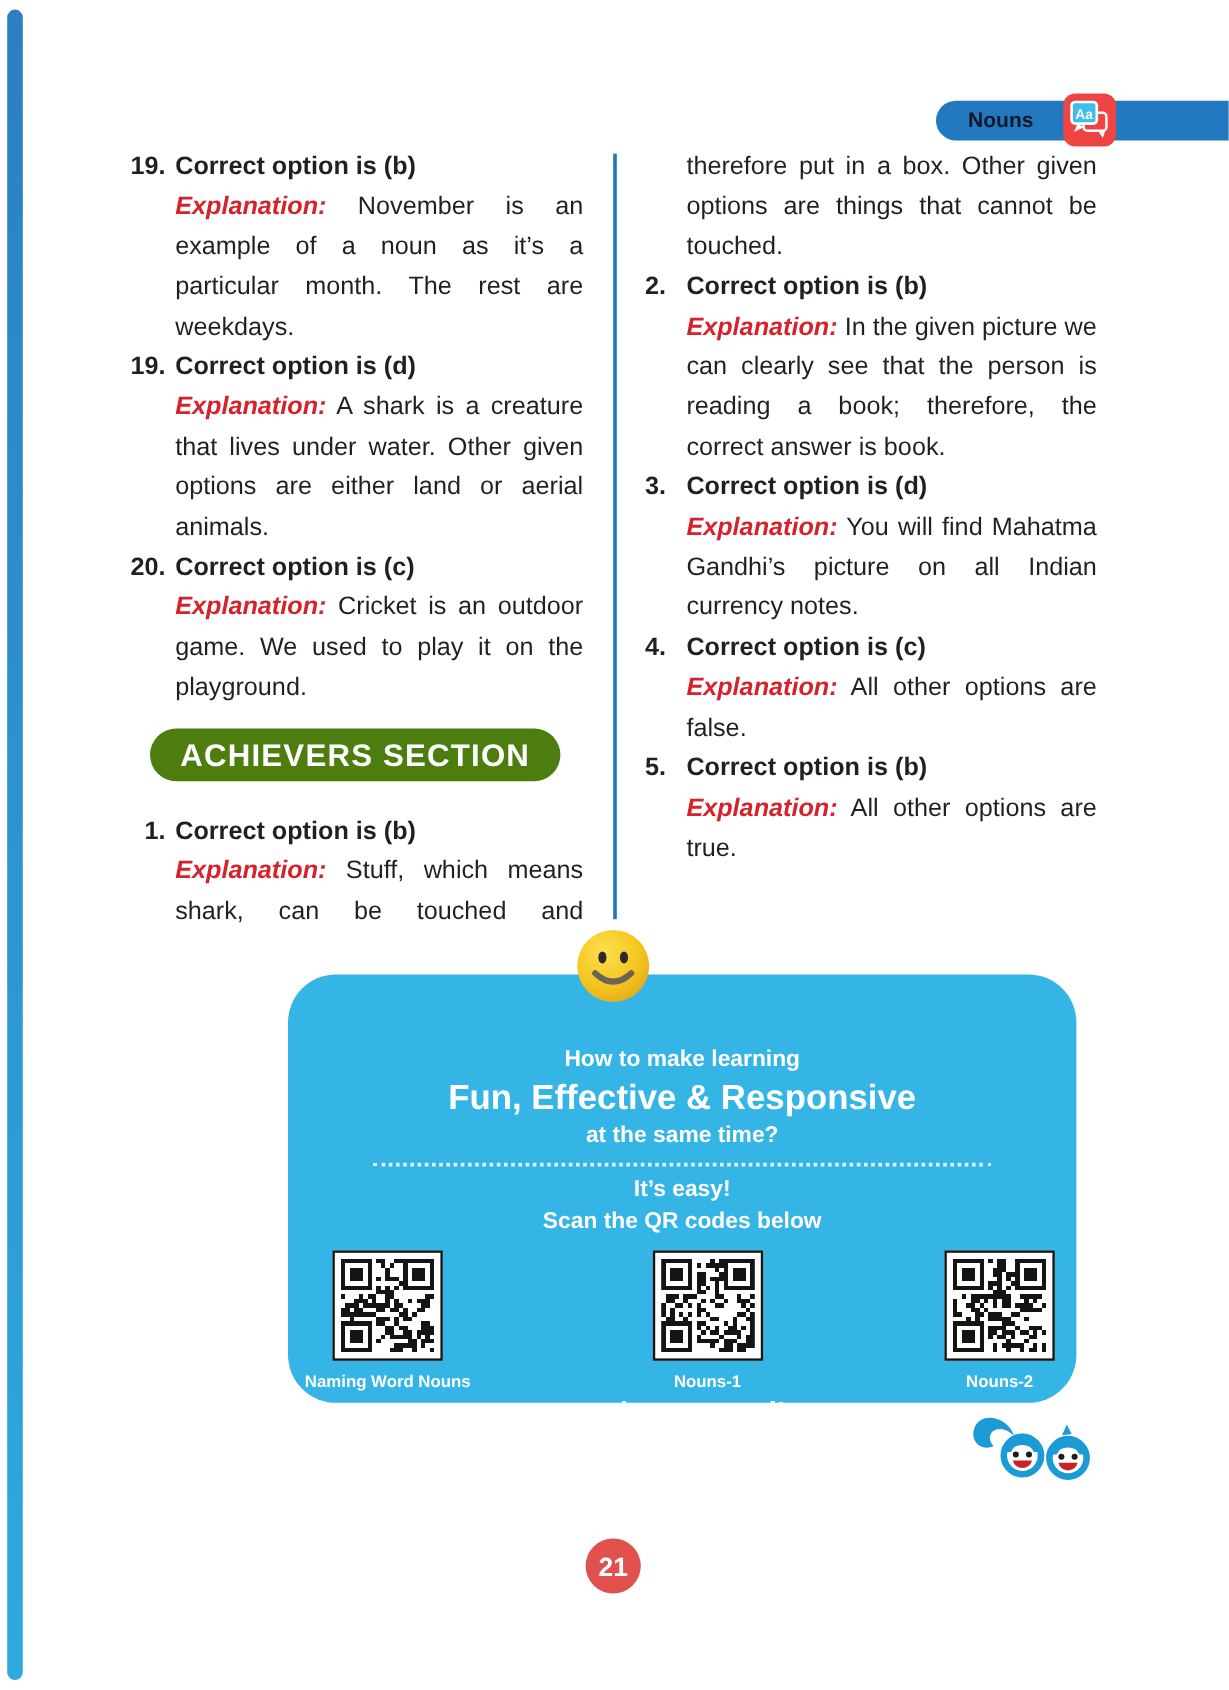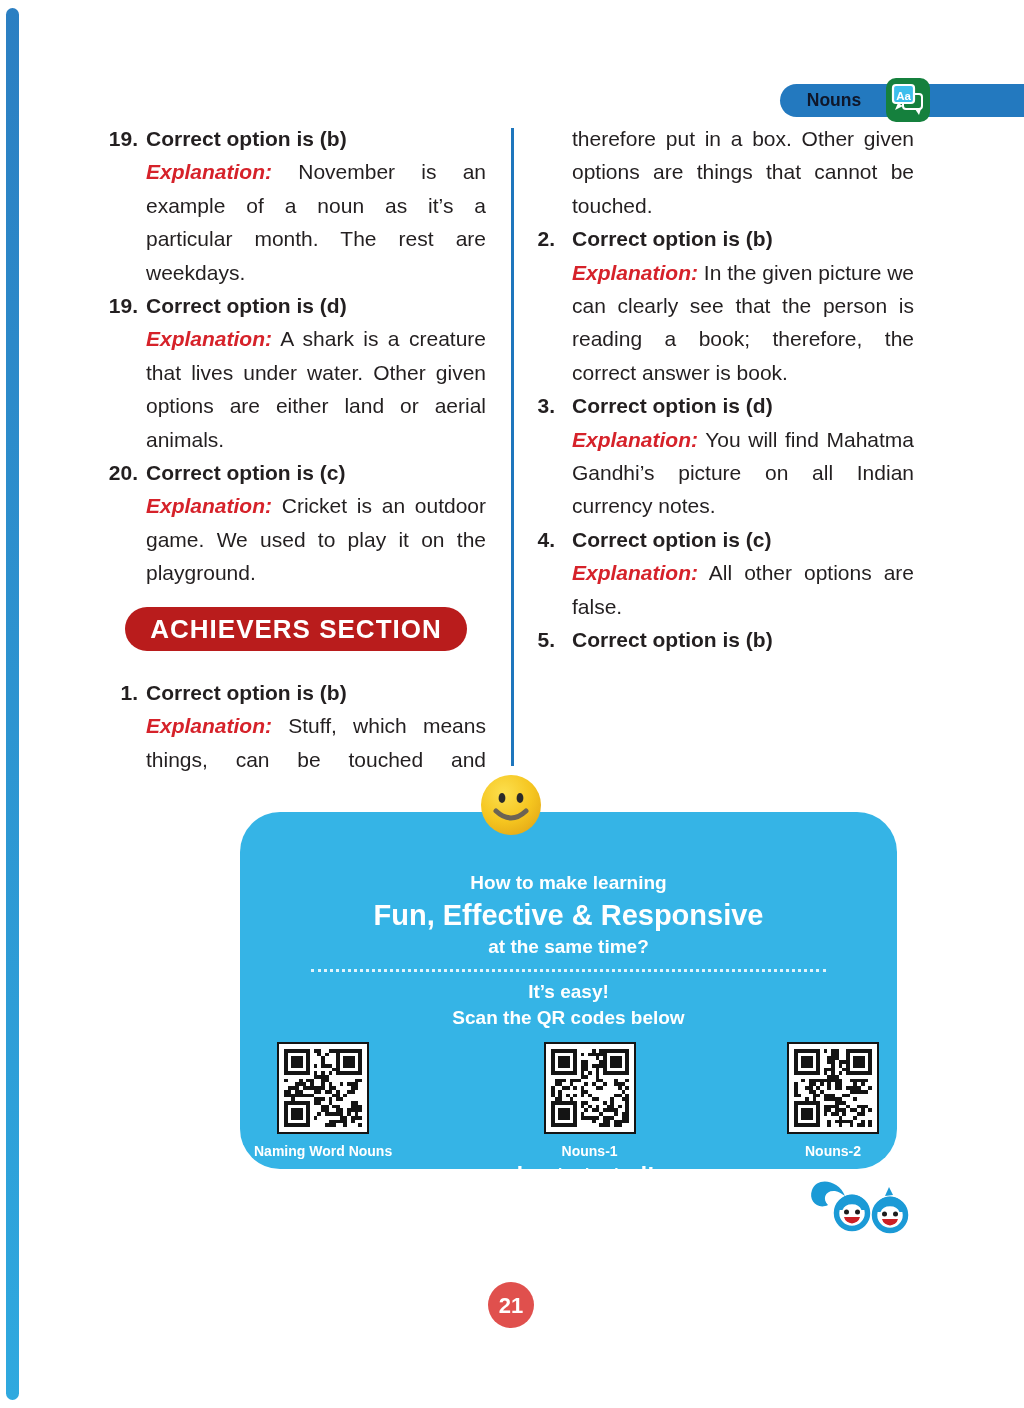--- a/index.html
+++ b/index.html
@@ -10,21 +10,21 @@
   
   .spine{position:absolute;left:6px;top:8px;width:13px;height:1392px;border-radius:7px;
          background:linear-gradient(180deg,#2b7fc2 0%,#2fa9df 100%);}
 
   
   .badge{position:absolute;left:780px;top:84px;width:244px;height:33px;
          background:#2379bf;border-radius:17px 0 0 17px;}
   .badge .lbl{position:absolute;left:0;top:0;width:108px;height:33px;line-height:33px;
          text-align:center;color:#0f172a;font-weight:bold;font-size:17.5px;}
   .badge .icon{position:absolute;left:106px;top:-6px;width:44px;height:44px;
-         background:#15803d;border-radius:10px;}
+         background:#ef4444;border-radius:10px;}
 
   
   .col{position:absolute;top:122px;}
   .col-left{left:92px;width:410px;}
   .col-right{left:535px;width:400px;}
   .vdivider{position:absolute;left:511px;top:128px;width:3px;height:638px;background:#1e76bd;}
 
   .qa{display:flex;align-items:flex-start;}
   .qa p{margin:0;font-size:21px;line-height:33.4px;}
   .num{flex:none;font-weight:bold;font-size:21px;line-height:33.4px;text-align:right;}
@@ -32,21 +32,21 @@
   .col-right .num{width:20px;margin-right:17px;}
   .col-left .qa-body{width:340px;}
   .col-right .qa-body{width:342px;}
   .head{font-weight:bold;}
   .exp{text-align:justify;}
   .exp.stretch{text-align-last:justify;}
   .explabel{color:#d6222a;font-weight:bold;font-style:italic;}
   .contpara{margin:0 0 0 37px;width:342px;font-size:21px;line-height:33.4px;text-align:justify;}
 
   .achievers{margin:17px 0 25px 33px;width:342px;height:44px;border-radius:24px;
-             background:#b91c1c;color:#fff;font-weight:bold;font-size:26px;
+             background:#4d7c0f;color:#fff;font-weight:bold;font-size:26px;
              line-height:45px;text-align:center;letter-spacing:1px;}
 
   
   .promo{position:absolute;left:240px;top:812px;width:657px;height:357px;
          background:#35b4e6;border-radius:40px;color:#fff;text-align:center;}
   .smiley{position:absolute;left:479px;top:773px;width:64px;height:64px;}
   .promo .inner{position:absolute;left:0;top:0;width:100%;}
   .p-l1{margin-top:60px;font-weight:bold;font-size:19px;}
   .p-l2{margin-top:5px;font-weight:bold;font-size:29px;}
   .p-l3{margin-top:4px;font-weight:bold;font-size:19px;}
@@ -110,21 +110,21 @@
         <p class="exp"><i class="explabel">Explanation:</i> <span>Cricket is an outdoor game. We used to play it on the playground.</span></p>
       </div>
     </div>
 
     <div class="achievers">ACHIEVERS SECTION</div>
 
     <div class="qa">
       <span class="num">1.</span>
       <div class="qa-body">
         <p class="head">Correct option is (b)</p>
-        <p class="exp stretch"><i class="explabel">Explanation:</i> <span>Stuff, which means things, can be touched and</span></p>
+        <p class="exp stretch"><i class="explabel">Explanation:</i> <span>Stuff, which means shark, can be touched and</span></p>
       </div>
     </div>
   </div>
 
   <div class="vdivider"></div>
 
   <div class="col col-right">
     <p class="contpara">therefore put in a box. Other given options are things that cannot be touched.</p>
 
     <div class="qa">
@@ -145,20 +145,21 @@
       <span class="num">4.</span>
       <div class="qa-body">
         <p class="head">Correct option is (c)</p>
         <p class="exp"><i class="explabel">Explanation:</i> <span>All other options are false.</span></p>
       </div>
     </div>
     <div class="qa">
       <span class="num">5.</span>
       <div class="qa-body">
         <p class="head">Correct option is (b)</p>
+        <p class="exp"><i class="explabel">Explanation:</i> <span>All other options are true.</span></p>
       </div>
     </div>
   </div>
 
   <div class="promo">
     <div class="inner">
       <div class="p-l1">How to make learning</div>
       <div class="p-l2">Fun, Effective &amp; Responsive</div>
       <div class="p-l3">at the same time?</div>
       <div class="p-dots"></div>

